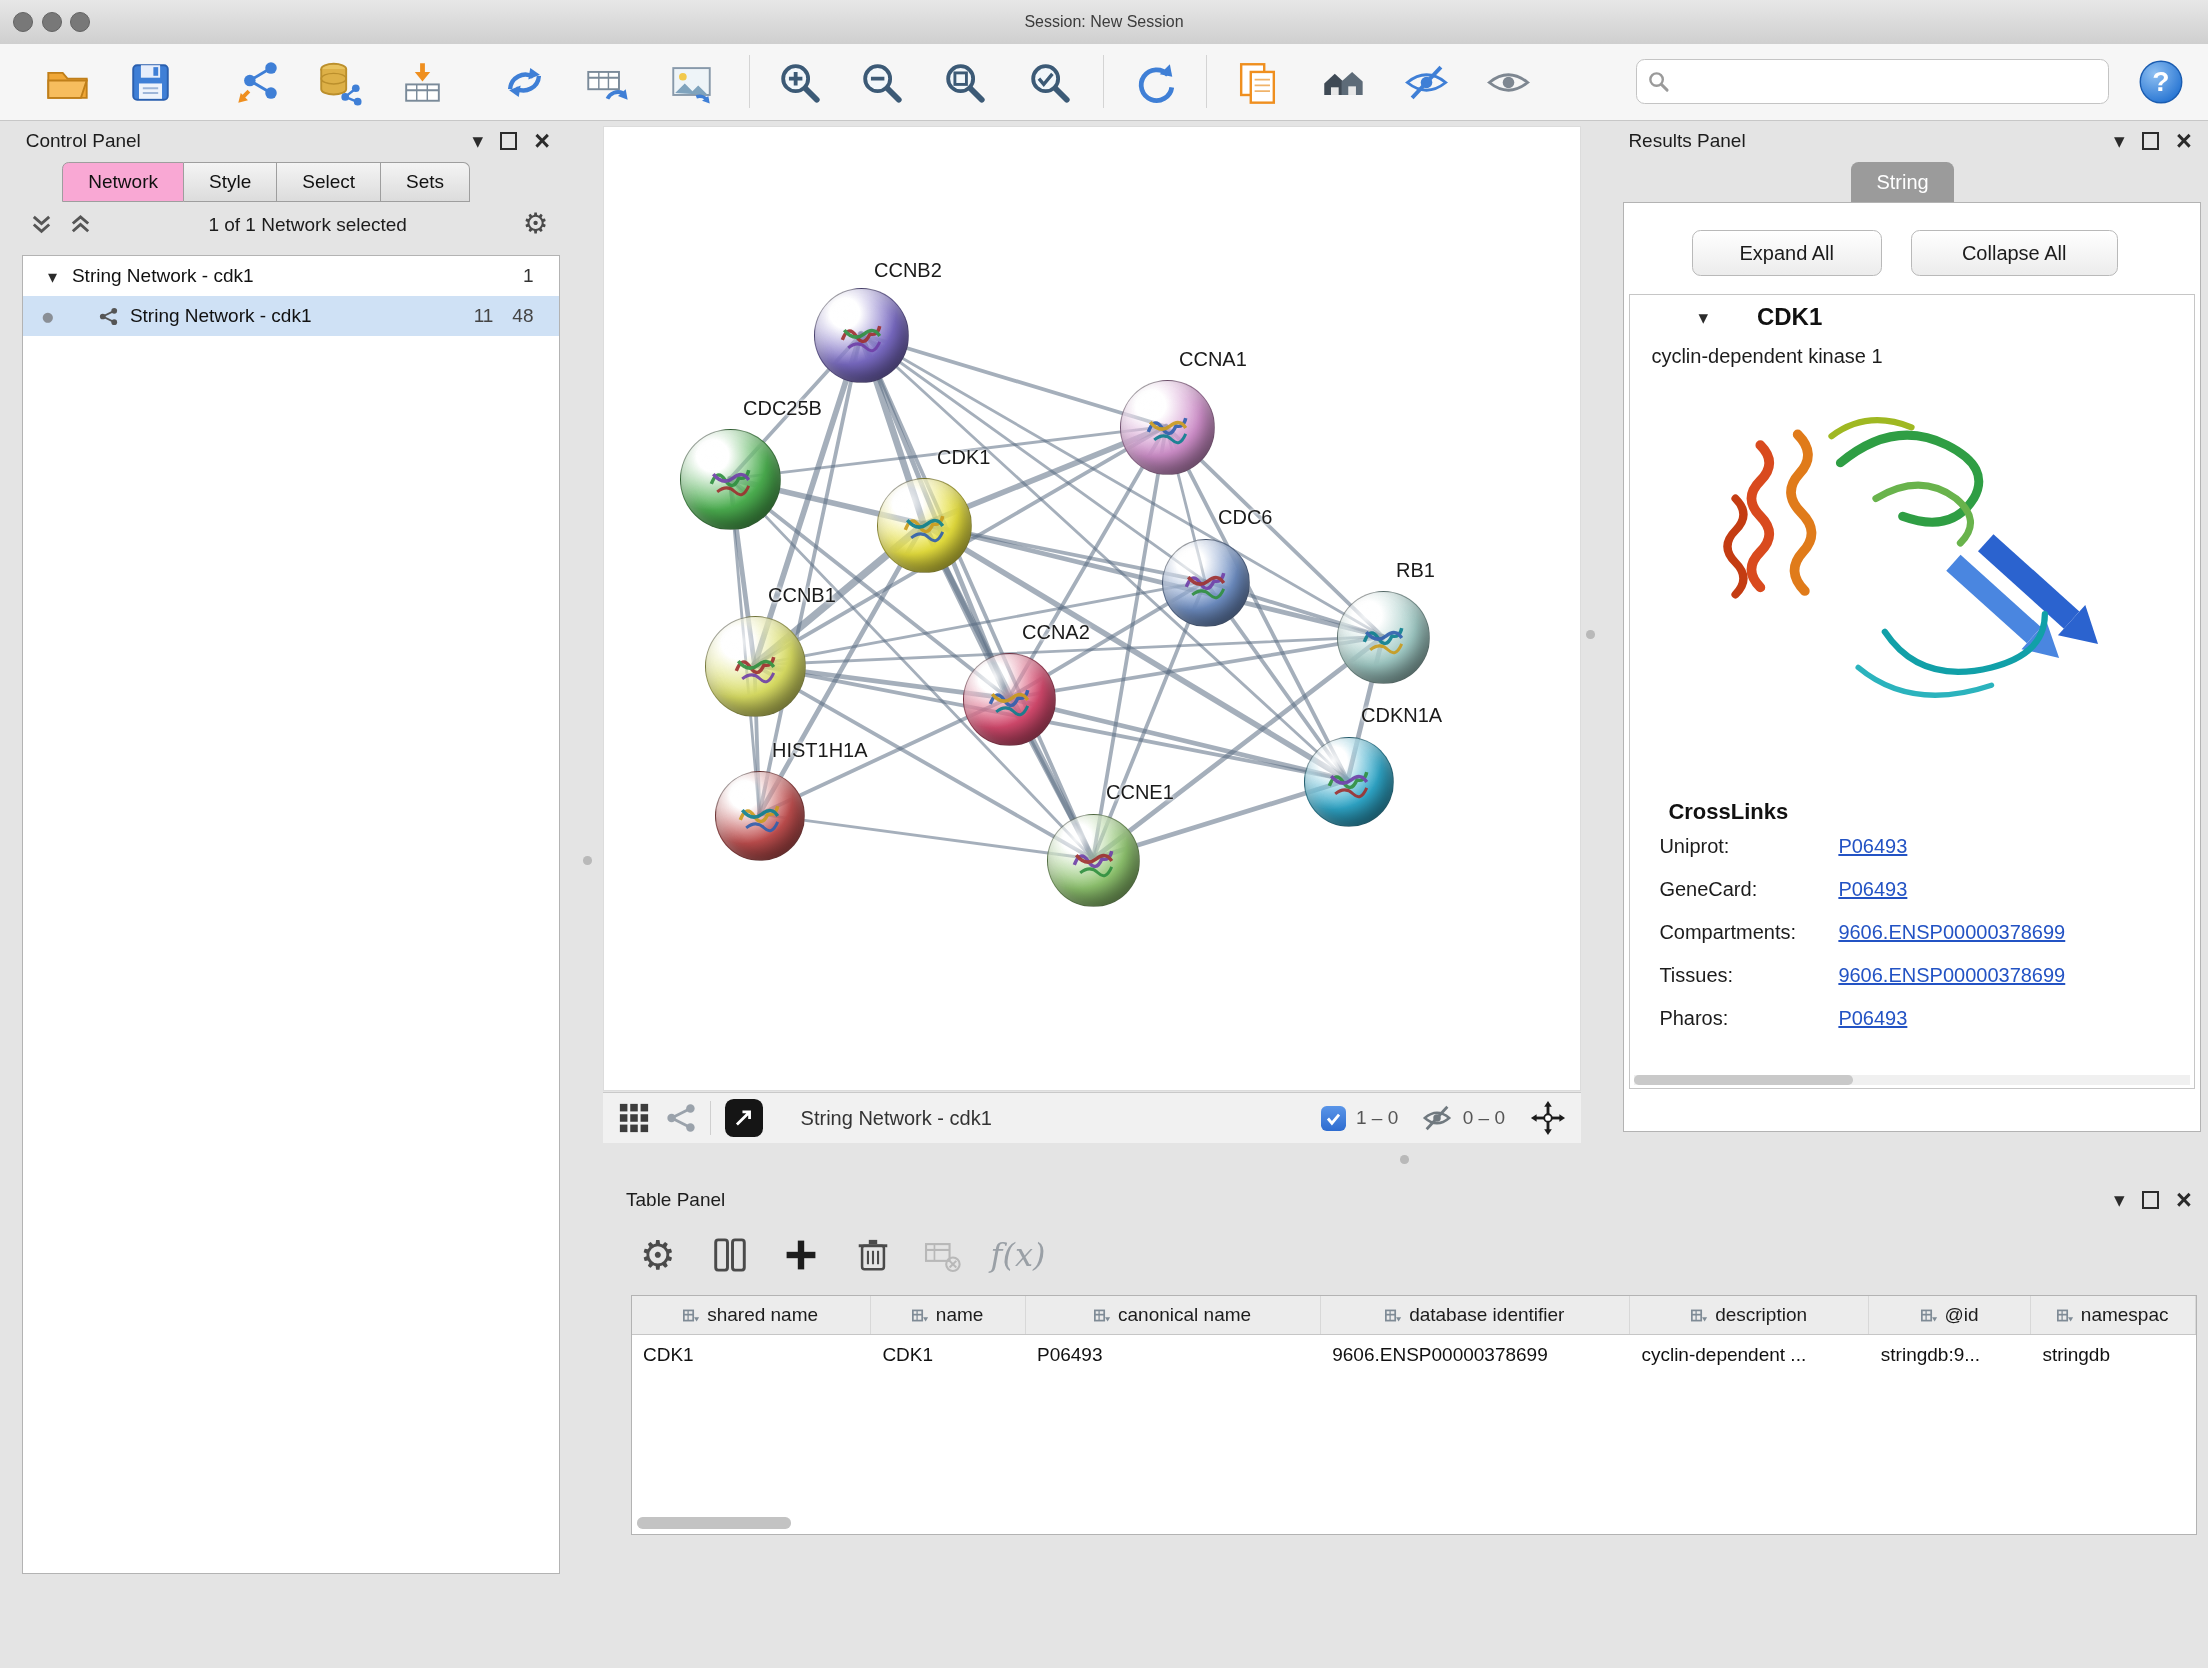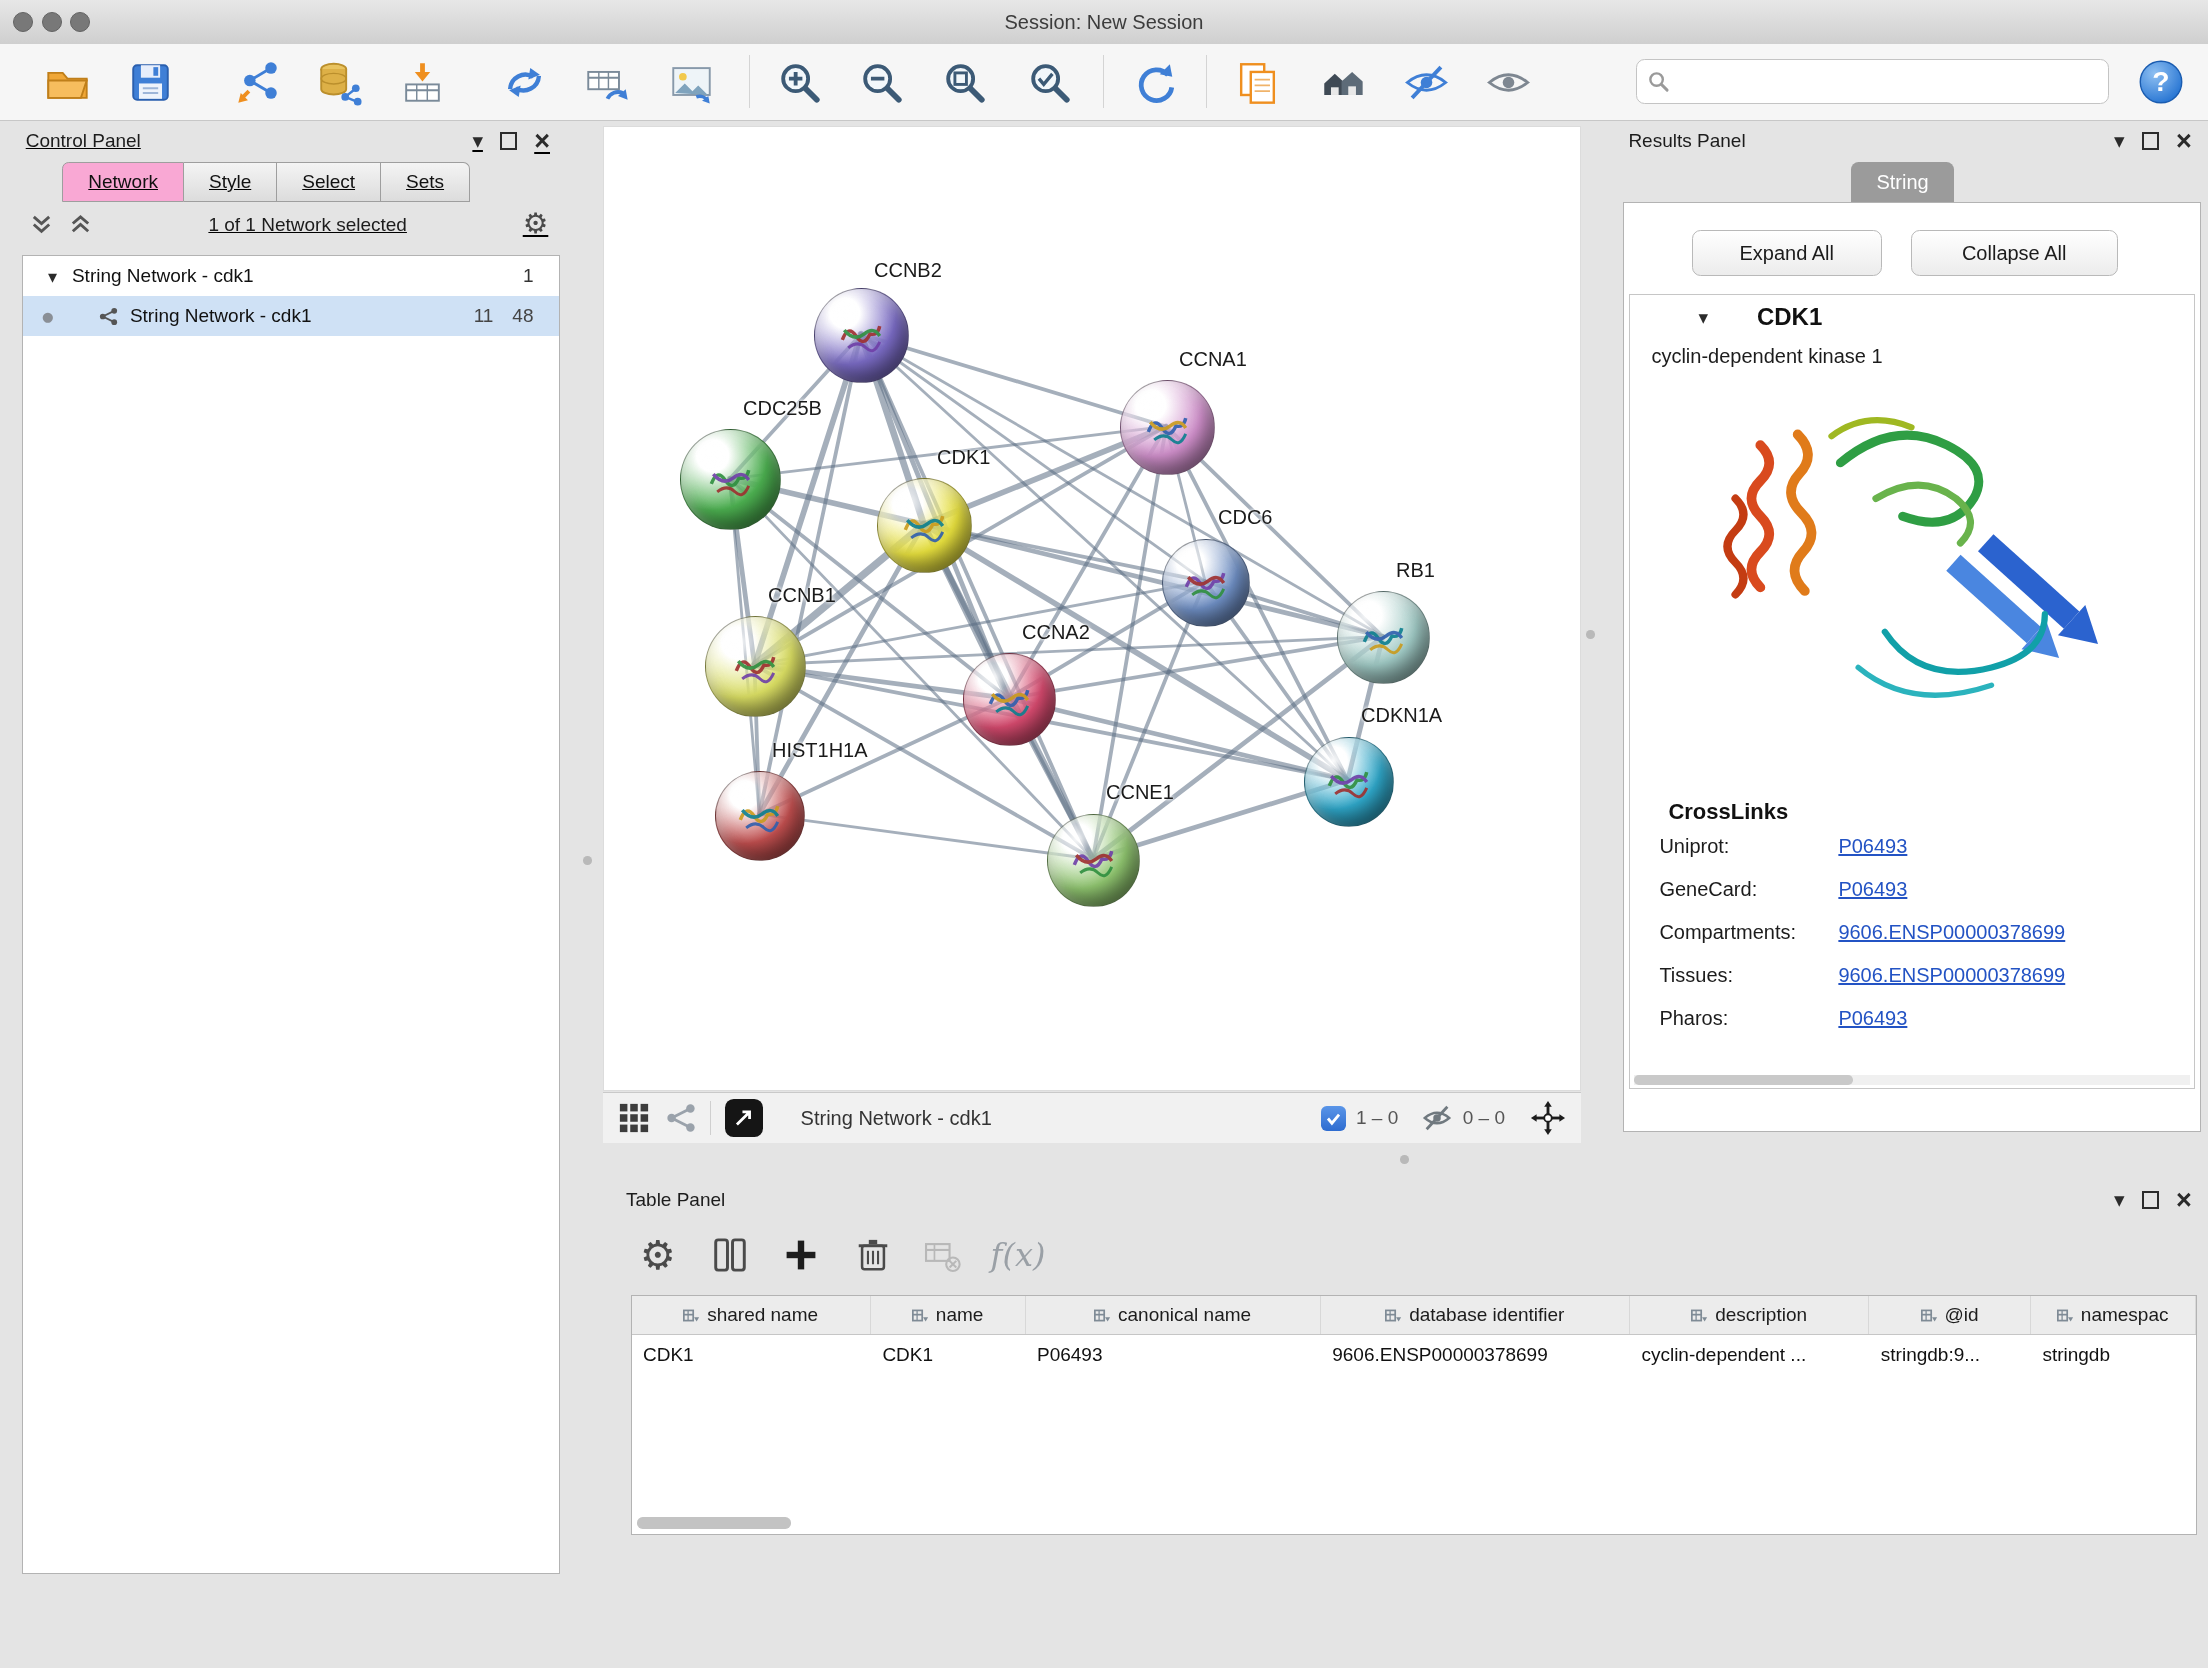--- a/index.html
+++ b/index.html
@@ -4,39 +4,39 @@
 <style>
   html,body{margin:0;padding:0;}
   body{width:2208px;height:1668px;font-family:"Liberation Sans",sans-serif;background:#e4e4e4;overflow:hidden;}
   #app{position:relative;width:2208px;height:1668px;}
   svg{display:block;}
   .sym{font-family:"DejaVu Sans",sans-serif;}
 
   
   .titlebar{position:absolute;left:0;top:0;width:100%;height:44px;background:linear-gradient(#e7e7e7,#cfcfcf);border-bottom:1px solid #a9a9a9;}
   .tl{position:absolute;top:12.4px;width:18px;height:18px;border-radius:50%;background:#787878;border:1px solid #636363;}
-  .win-title{position:absolute;left:0;top:0;width:100%;height:44px;line-height:44px;text-align:center;font-size:20px;color:#3c3c3c;}
+  .win-title{position:absolute;left:0;top:0;width:100%;height:44px;line-height:44px;text-align:center;font-size:16px;color:#3c3c3c;}
 
   
   .toolbar{position:absolute;left:0;top:44px;width:100%;height:76px;background:#f6f6f6;border-bottom:1px solid #c7c7c7;}
   .tbi{position:absolute;top:50%;transform:translate(-50%,-50%);width:49px;height:49px;display:flex;align-items:center;justify-content:center;cursor:default;}
   .tsep{position:absolute;top:11.4px;width:1px;height:53px;background:#d4d4d4;}
   .searchbox{position:absolute;left:1636px;top:15px;width:473px;height:45px;background:#fff;border:1.9px solid #c4c4c4;border-radius:8.6px;display:flex;align-items:center;padding:0 9.5px;box-sizing:border-box;}
   .searchbox input{flex:1;border:none;outline:none;font-size:19px;font-family:"Liberation Sans",sans-serif;background:transparent;color:#333;margin-left:7.6px;}
 
   
   .panel-header{height:42px;display:flex;align-items:center;}
   .ph-title{font-size:19px;color:#1c1c1c;margin-left:11.4px;}
   .ph-icons{margin-left:auto;display:flex;align-items:center;gap:17px;margin-right:13.3px;}
   .ph-collapse{font-size:21px;color:#2b2b2b;line-height:1;}
   .ph-box{width:13.3px;height:13.3px;border:2.4px solid #2b2b2b;display:inline-block;}
   .ph-close{font-size:27px;font-weight:800;color:#2b2b2b;line-height:1;}
 
   
-  .control-panel{position:absolute;left:14.3px;top:120px;width:549px;height:1463px;text-decoration:underline;}
+  .control-panel{position:absolute;left:14.3px;top:120px;width:549px;height:1463px;}
   .cp-tabs{display:flex;margin-left:48px;height:38px;}
   .cp-tab{padding:0 25px;height:38px;line-height:38px;font-size:19px;color:#111;background:linear-gradient(#f4f4f4,#dcdcdc);border:1px solid #9e9e9e;border-left:none;}
   .cp-tab:first-child{border-left:1px solid #9e9e9e;border-radius:6.7px 0 0 0;}
   .cp-tab:last-child{border-radius:0 6.7px 0 0;text-align:right;}
   .cp-tab.sel{background:#f9a8d4;}
   .cp-netbar{height:49px;display:flex;align-items:center;padding:0 15px;}
   .cp-netbar .summary{flex:1;text-align:center;font-size:19px;color:#1c1c1c;}
   .gear{font-size:28.5px;color:#4a4a4a;line-height:1;}
   .cp-tree{position:absolute;left:7.6px;right:3.8px;top:135px;bottom:8.6px;background:#fff;border:1px solid #b3b3b3;}
   .tree-row{height:40px;display:flex;align-items:center;font-size:19px;color:#111;}

